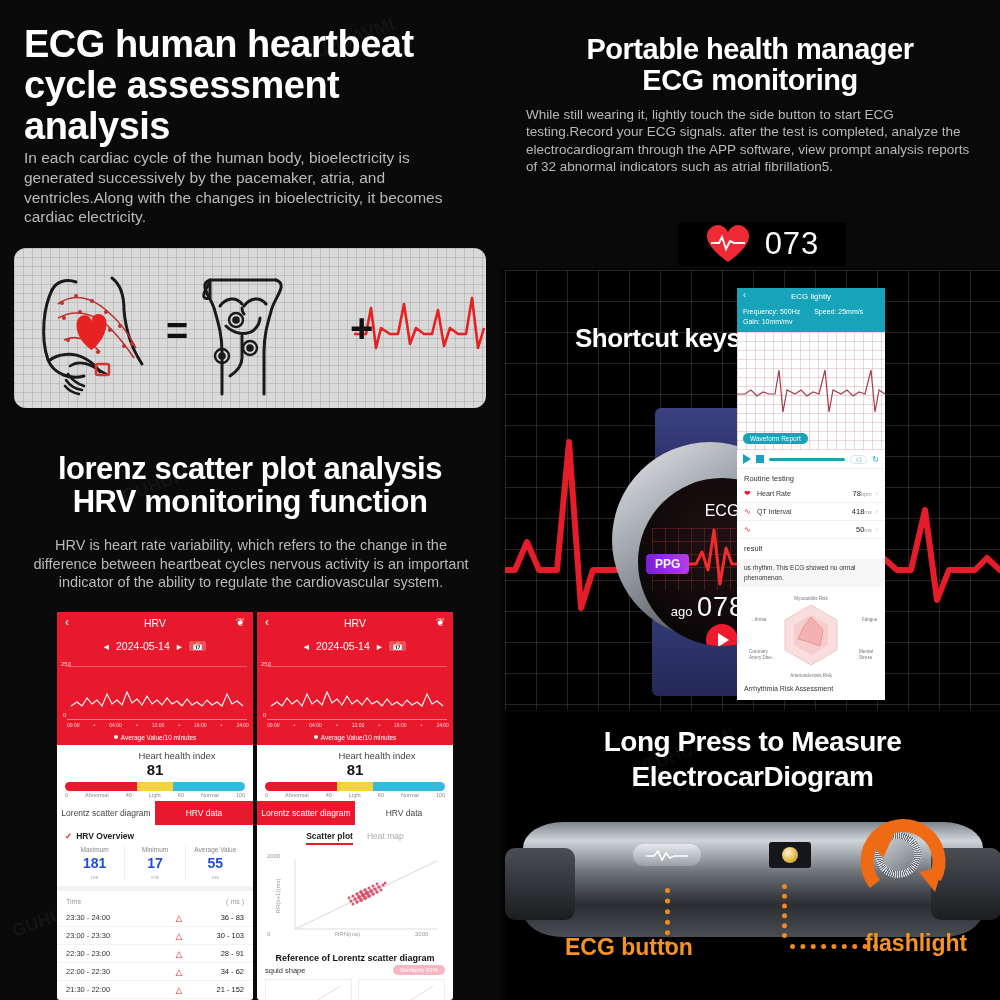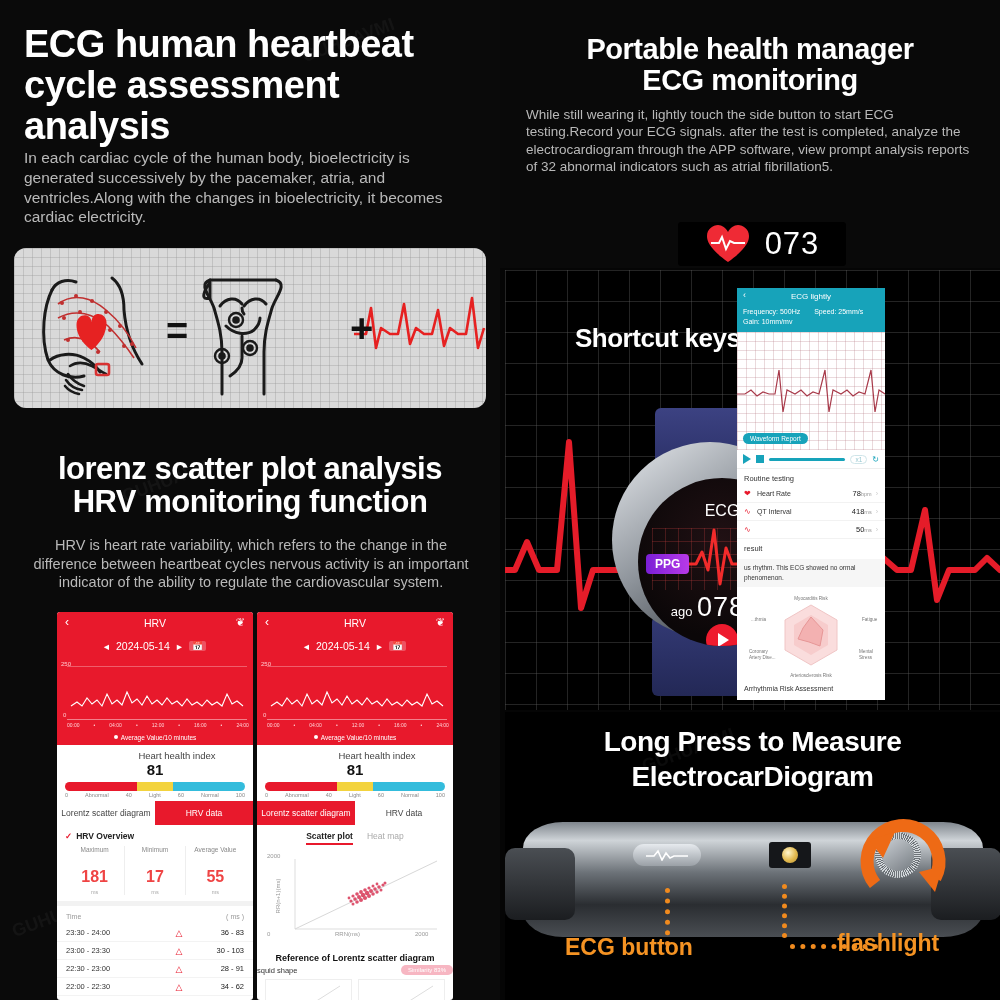--- a/index.html
+++ b/index.html
@@ -63,37 +63,37 @@
   .tabs2 .t{flex:1;text-align:center;font-size:8.5px;padding:7px 0;}
   .t-on{background:#e8192c;color:#fff;}
   .t-off{background:#fff;color:#444;}
 
   .ovw{padding:6px 8px 0;}
   .ovw-h{color:#222;font-size:8.5px;font-weight:bold;display:flex;align-items:center;gap:4px;}
   .ovw-cells{display:flex;margin-top:5px;}
   .ovw-cells .c{flex:1;text-align:center;border-right:1px solid #eee;}
   .ovw-cells .c:last-child{border-right:none;}
   .ovw-cells .lbl{color:#888;font-size:6.5px;}
-  .ovw-cells .v{color:#ef4444;font-size:16px;font-weight:bold;line-height:1.5;margin-top:12px;}
+  .ovw-cells .v{color:#1d4ed8;font-size:14px;font-weight:bold;line-height:1.5;}
   .ovw-cells .u{color:#aaa;font-size:5.5px;}
   .tbl-head{display:flex;justify-content:space-between;color:#999;font-size:7px;
             padding:7px 9px 4px;border-top:5px solid #f2f2f2;margin-top:6px;}
   .tbl-row{display:flex;align-items:center;justify-content:space-between;padding:3.5px 9px;
            border-bottom:1px solid #f3f3f3;font-size:7.5px;color:#333;}
   .tbl-row .tm{flex:1;}
   .tbl-row .ic{color:#e8192c;font-size:9px;width:34px;text-align:center;}
   .tbl-row .rng{width:48px;text-align:right;color:#222;}
 
   .sp-tabs{display:flex;justify-content:center;gap:14px;padding:6px 0 2px;background:#fff;}
   .sp-tabs .st{font-size:8.5px;color:#aaa;}
   .sp-tabs .st.on{color:#222;font-weight:bold;border-bottom:2px solid #e8192c;padding-bottom:2px;}
   .scat{position:relative;height:96px;background:#fff;margin:4px 8px 0;}
   .scat .axl{position:absolute;color:#999;font-size:6px;}
   .ref-title{text-align:center;color:#111;font-size:9px;font-weight:bold;padding:6px 4px 2px;}
-  .ref-row{display:flex;align-items:center;justify-content:space-between;padding:0 0;}
+  .ref-row{display:flex;align-items:center;justify-content:space-between;padding:0 8px;}
   .ref-row .nm{color:#333;font-size:7.5px;}
   .ref-pill{background:#f7b6c2;color:#fff;font-size:6px;border-radius:7px;padding:2px 7px;}
   .ref-cards{display:flex;gap:6px;padding:4px 8px 0;}
   .ref-card{flex:1;height:58px;border:1px solid #eee;position:relative;background:#fff;}
 
   
   #rt{left:500px;top:0;width:500px;height:268px;background:#090909;}
   #rt-title{left:10px;top:34px;width:480px;font-size:29px;text-align:center;}
   #rt-sub{left:26px;top:106px;width:450px;font-size:13.5px;text-align:left;}
   #hr-badge{left:178px;top:222px;width:168px;height:44px;background:#000;border-radius:3px;
@@ -676,20 +676,20 @@
         <path d="M36,80 A36,36 0 1,1 96,74" fill="none" stroke="#ee6a15" stroke-width="13" stroke-linecap="butt"></path>
         <polygon points="30,36 56,28 44,54" fill="#ee6a15"></polygon>
         <polygon points="104,62 96,88 80,68" fill="#ee6a15"></polygon>
       </svg>
     </div>
 
     <div class="dotline" style="left:160px;top:176px;height:58px"></div>
     <div class="dotline" style="left:277px;top:172px;height:54px"></div>
     <div class="dotline-h" style="left:285px;top:232px;width:88px"></div>
     <div class="callout" style="left:60px;top:222px">ECG button</div>
-    <div class="callout" style="left:332px;top:218px">flashlight</div>
+    <div class="callout" style="left:360px;top:218px">flashlight</div>
   </div>
 
   <div class="wm" style="left:10px;top:905px">GUHUAVMI</div>
   <div class="wm" style="left:300px;top:30px">GUHUAVMI</div>
   <div class="wm" style="left:640px;top:740px">GUHUAVMI</div>
   <div class="wm" style="left:120px;top:470px">GUHUAVMI</div>
 </div>
 
 </body></html>

